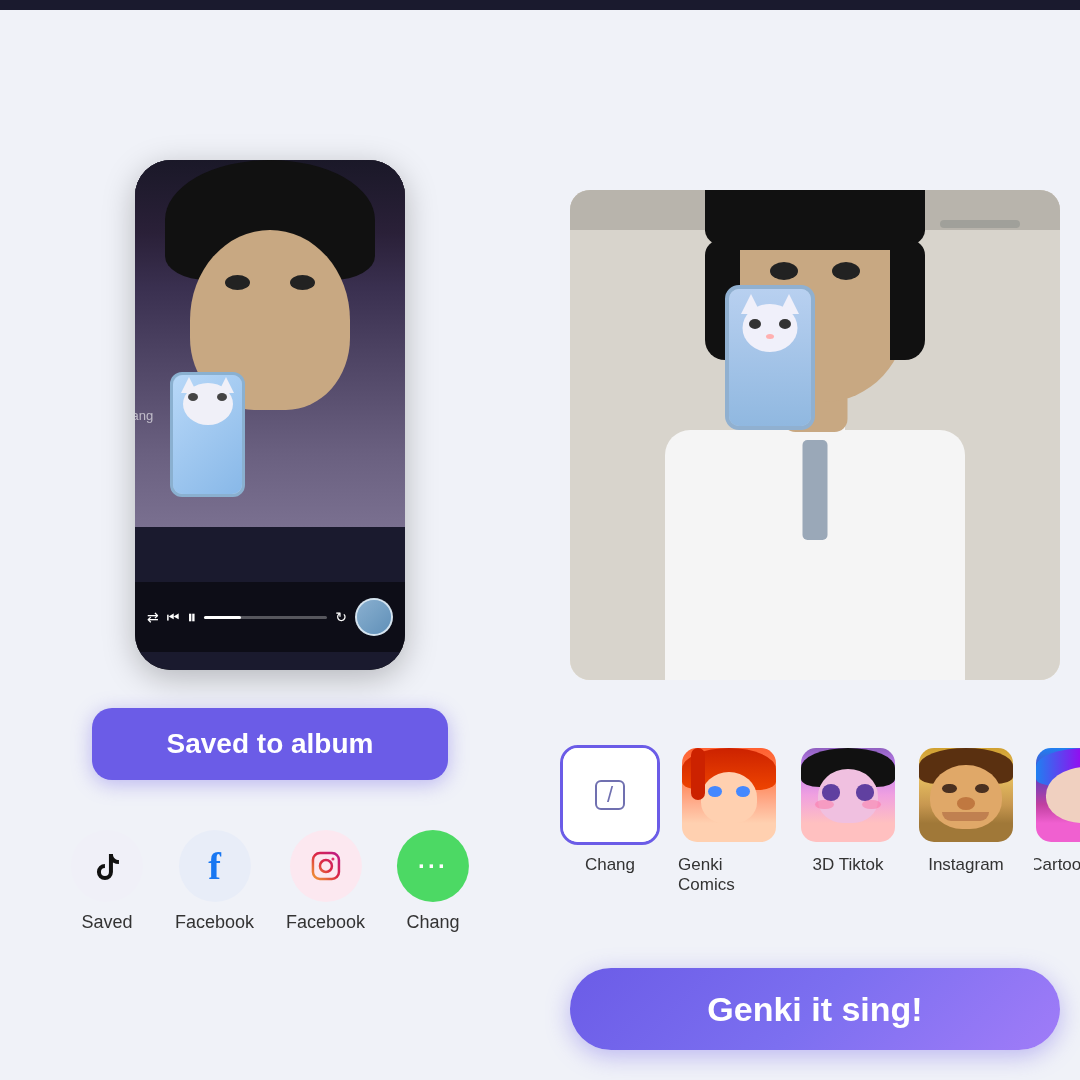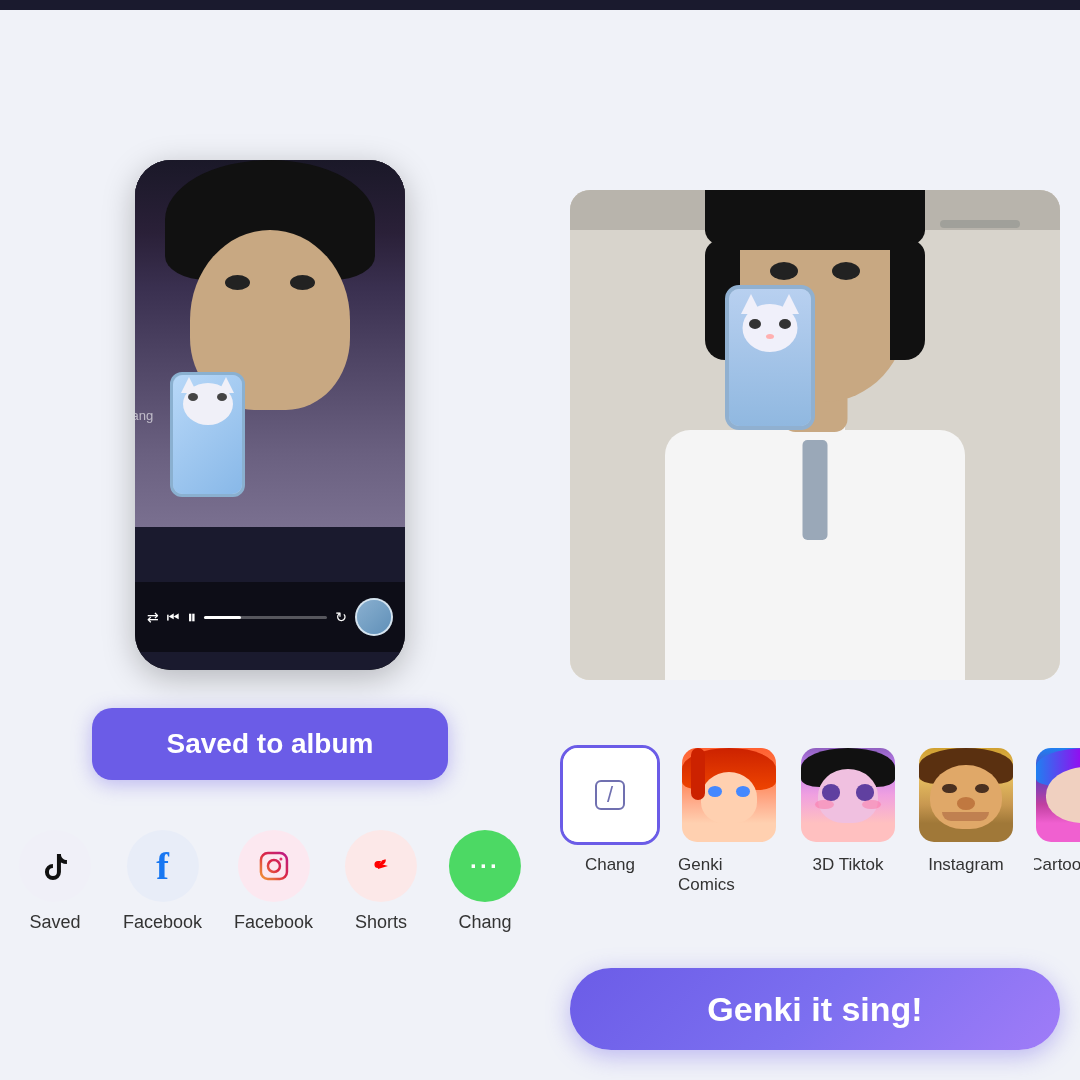--- a/index.html
+++ b/index.html
@@ -492,29 +492,20 @@
               <stop offset="0.5" stop-color="#dc2743"></stop>
               <stop offset="0.75" stop-color="#cc2366"></stop>
               <stop offset="1" stop-color="#bc1888"></stop>
             </linearGradient>
           </defs>
         </svg>
       </div>
       <span class="share-label">Facebook</span>
     </div>
 
-    <div class="share-item">
-      <div class="share-icon-circle icon-shorts">
-        <svg width="34" height="34" viewBox="0 0 34 34" fill="none">
-          <path d="M22 10.5a5.5 5.5 0 0 1-5.5 5.5H14l4-4H14a3.5 3.5 0 1 0 0 7h2.5A5.5 5.5 0 0 1 22 10.5z" fill="#ff0000"></path>
-          <polygon points="14,20 24,17 14,14" fill="#ff0000"></polygon>
-        </svg>
-      </div>
-      <span class="share-label">Shorts</span>
-    </div>
 
     <div class="share-item">
       <div class="share-icon-circle icon-more" style="color:#fff;font-size:24px;font-weight:700;letter-spacing:2px;">···</div>
       <span class="share-label">Chang</span>
     </div>
   </div>
 
 </div>
 
 <div class="right-panel">

